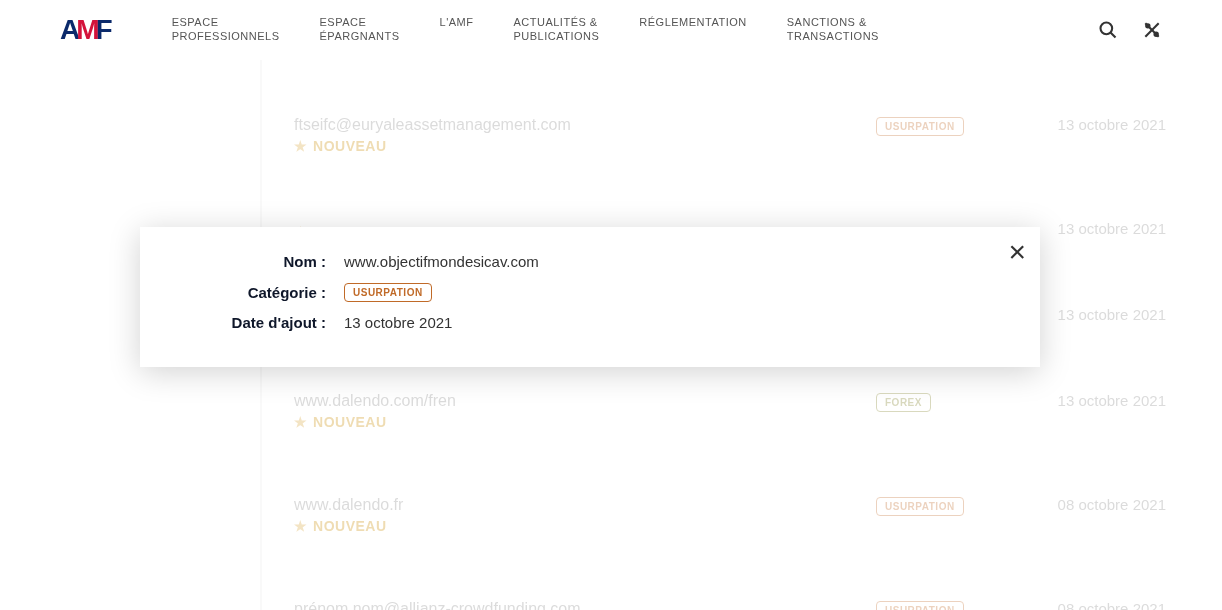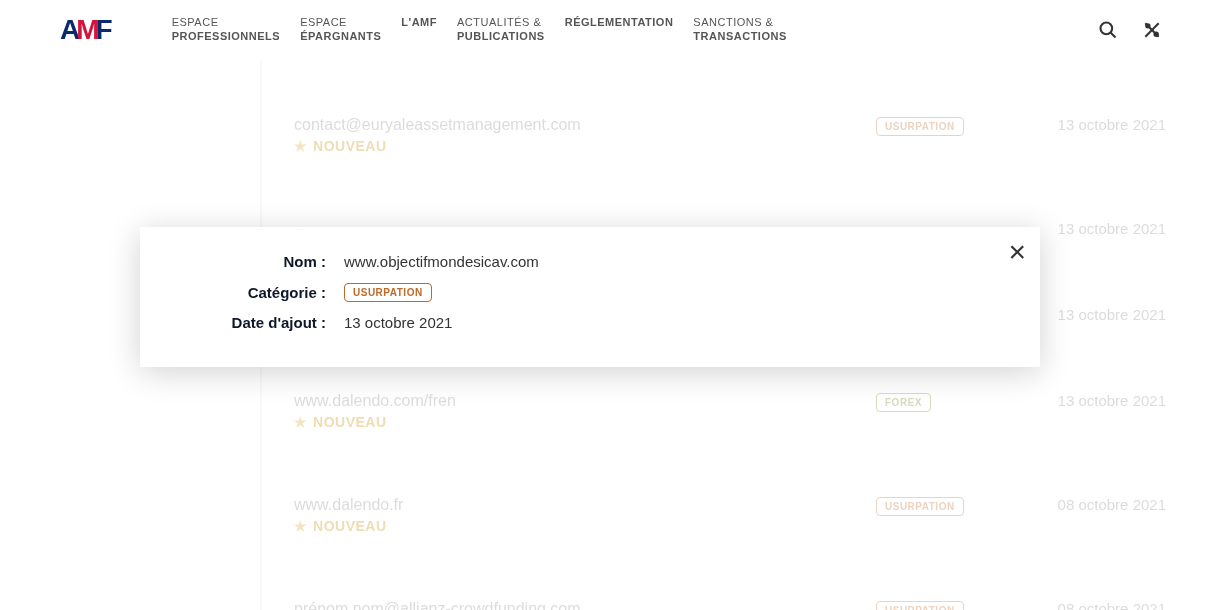--- a/index.html
+++ b/index.html
@@ -34,33 +34,33 @@
   .logo .a { color: #0b2a6b; }
   .logo .m {
     color: #d4133b;
     position: relative;
     margin: 0 -3px;
   }
   .logo .f { color: #0b2a6b; }
 
   .nav {
     display: flex;
-    gap: 20px;
+    gap: 40px;
     flex: 1;
   }
   .nav-item {
     font-size: 11px;
     letter-spacing: 0.5px;
     color: #555;
     line-height: 1.25;
     cursor: pointer;
     text-transform: uppercase;
   }
   .nav-item .top { font-weight: 400; }
-  .nav-item .bot { font-weight: 700; }
+  .nav-item .bot { font-weight: 400; }
 
   .header-icons { display: flex; gap: 24px; align-items: center; }
   .icon-btn { width: 20px; height: 20px; cursor: pointer; color: #333; }
   .icon-btn svg { width: 100%; height: 100%; }
 
   
   .results-wrap {
     position: absolute;
     left: 260px;
     top: 30px;
@@ -219,21 +219,21 @@
         <span class="star">★</span>
         <span>NOUVEAU</span>
       </div>
     </div>
     <div class="row-cat"><span class="badge usurpation hidden-row-placeholder">.</span></div>
     <div class="row-date"></div>
   </div>
 
   <div class="row">
     <div class="row-main">
-      <div class="row-name">contact@euryaleassetmanagement.com</div>
+      <div class="row-name">ftseifc@euryaleassetmanagement.com</div>
       <div class="row-nouveau">
         <span class="star">★</span>
         <span>NOUVEAU</span>
       </div>
     </div>
     <div class="row-cat"><span class="badge usurpation">USURPATION</span></div>
     <div class="row-date">13 octobre 2021</div>
   </div>
 
   <div class="row">

